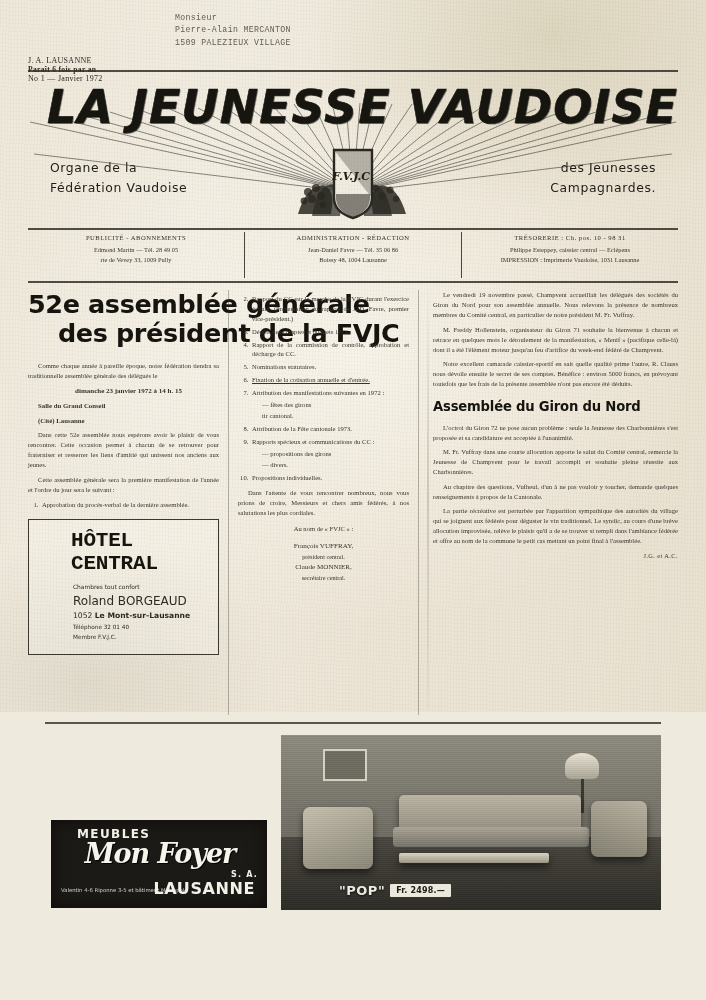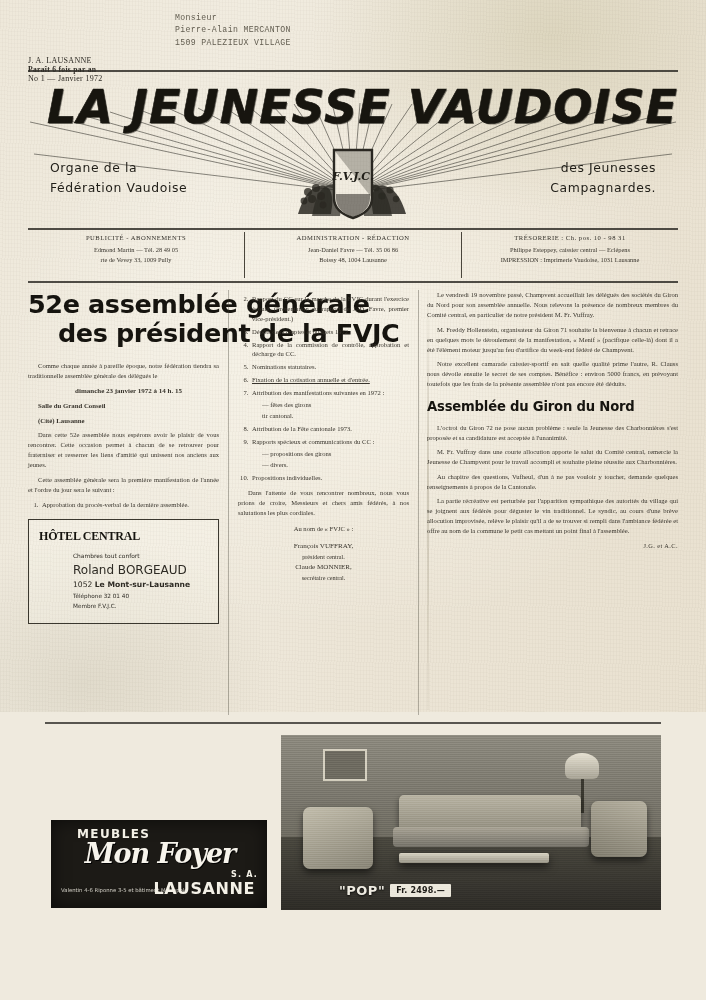--- a/index.html
+++ b/index.html
@@ -76,21 +76,21 @@
   .infocell{flex:1;padding:2px 6px 0;text-align:center;box-sizing:border-box;}
   .infocell+.infocell{border-left:1px solid #4a463c;}
   .infocell .h{font-size:6.6px;letter-spacing:.5px;font-weight:normal;color:#33302a;margin-bottom:3.5px;}
   .infocell .l{font-size:6.4px;line-height:1.62;color:#3a362e;}
   .rule-3{position:absolute;left:28px;right:28px;top:281px;height:2px;background:#32302a;opacity:.85;}
 
   
   .cols{position:absolute;left:28px;right:28px;top:290px;height:425px;display:flex;}
   .colA{width:200px;padding-right:9px;box-sizing:border-box;}
   .colB{width:190px;padding:0 9px;box-sizing:border-box;border-left:1px solid rgba(60,56,46,.35);}
-  .colC{width:1px;flex:1;padding-left:8px;box-sizing:border-box;border-left:1px solid rgba(60,56,46,.35);}
+  .colC{width:1px;flex:1;padding-left:14px;box-sizing:border-box;border-left:1px solid rgba(60,56,46,.35);}
 
   .headline{
     font-family:"DejaVu Sans",sans-serif;font-weight:bold;
     font-size:25.5px;line-height:1.12;color:#16140f;
     letter-spacing:-.4px;margin:0 0 14px 0;
     width:380px;
   }
   .headline .l2{display:block;margin-left:30px;}
 
   .body{font-size:6.6px;line-height:1.52;text-align:justify;color:#39352d;}
@@ -113,22 +113,22 @@
     margin:11px 0 8px 0;letter-spacing:-.2px;
   }
   .initials{text-align:right;font-size:6.4px;margin-top:5px;letter-spacing:.4px;}
 
   
   .hotelad{
     margin-top:10px;border:1px solid #3b382f;padding:9px 10px 11px;
     background:rgba(255,253,246,.22);
   }
   .hotelad .nm{
-    font-family:Liberation Serif, serif;font-weight:bold;
-    font-size:12px;letter-spacing:-.2px;color:#16140f;margin-bottom:9px;
+    font-family:Liberation Mono, monospace;font-weight:bold;
+    font-size:21px;letter-spacing:-.2px;color:#16140f;margin-bottom:9px;margin-left:32px;
   }
   .hotelad .lines{padding-left:34px;font-family:"DejaVu Sans",sans-serif;color:#2e2b24;}
   .hotelad .s1{font-size:5.9px;margin-bottom:3.5px;}
   .hotelad .s2{font-size:12px;margin-bottom:3px;}
   .hotelad .s3{font-size:7.6px;margin-bottom:3.5px;}
   .hotelad .s3 b{font-weight:bold;}
   .hotelad .s4{font-size:5.7px;line-height:1.7;}
 
   
   .rule-4{position:absolute;left:45px;right:45px;top:722px;height:2px;background:#32302a;opacity:.8;}

